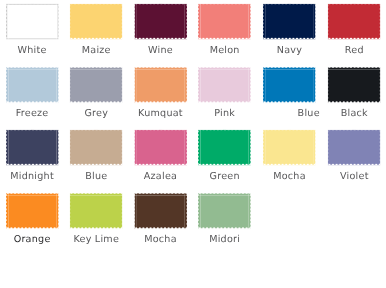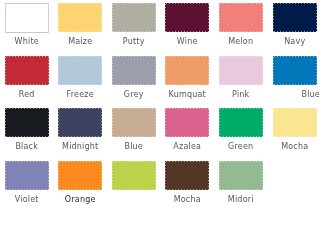--- a/index.html
+++ b/index.html
@@ -121,27 +121,20 @@
     </div>
     <div class="swatch-cell">
       <div class="chip-wrap">
         <div class="chip" title="Maize" style="background: rgb(252, 212, 113);"></div>
         <div class="chip-sides"></div>
       </div>
       <div class="swatch-label" style="color: rgb(88, 88, 90);">Maize</div>
     </div>
     <div class="swatch-cell">
       <div class="chip-wrap">
-        <div class="chip" title="Putty" style="background: rgb(176, 174, 163);"></div>
-        <div class="chip-sides"></div>
-      </div>
-      <div class="swatch-label" style="color: rgb(88, 88, 90);">Putty</div>
-    </div>
-    <div class="swatch-cell">
-      <div class="chip-wrap">
         <div class="chip" title="Wine" style="background: rgb(92, 17, 51);"></div>
         <div class="chip-sides"></div>
       </div>
       <div class="swatch-label" style="color: rgb(88, 88, 90);">Wine</div>
     </div>
     <div class="swatch-cell">
       <div class="chip-wrap">
         <div class="chip" title="Melon" style="background: rgb(242, 127, 121);"></div>
         <div class="chip-sides"></div>
       </div>
@@ -250,20 +243,21 @@
         <div class="chip" title="Orange" style="background: rgb(251, 139, 33);"></div>
         <div class="chip-sides"></div>
       </div>
       <div class="swatch-label bold" style="color: rgb(45, 45, 47);">Orange</div>
     </div>
     <div class="swatch-cell">
       <div class="chip-wrap">
         <div class="chip" title="Key Lime" style="background: rgb(188, 210, 74);"></div>
         <div class="chip-sides"></div>
       </div>
+      <div class="swatch-label" style="color: rgb(88, 88, 90);">Key Lime</div>
     </div>
     <div class="swatch-cell">
       <div class="chip-wrap">
         <div class="chip" title="Mocha" style="background: rgb(83, 54, 38);"></div>
         <div class="chip-sides"></div>
       </div>
       <div class="swatch-label" style="color: rgb(88, 88, 90);">Mocha</div>
     </div>
     <div class="swatch-cell">
       <div class="chip-wrap">

